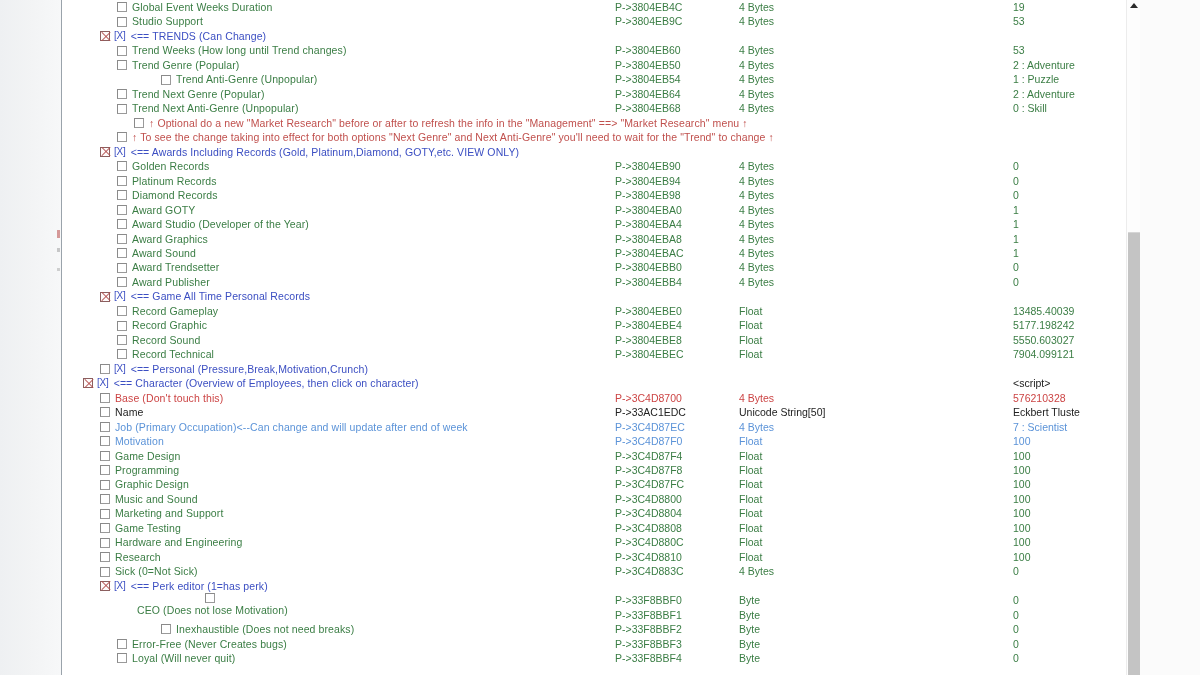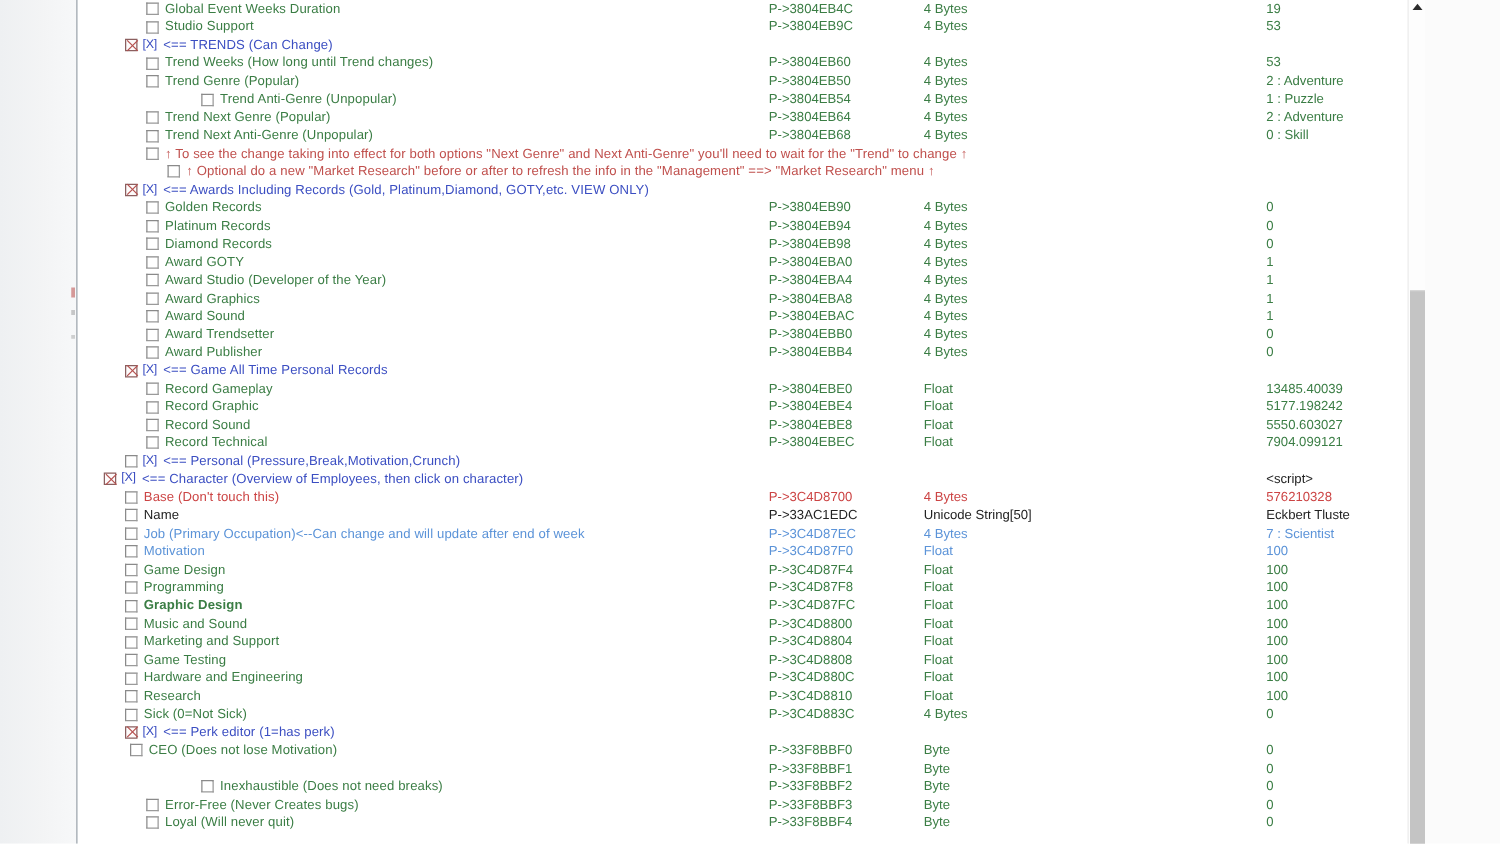--- a/index.html
+++ b/index.html
@@ -242,29 +242,29 @@
       <div class="row">
         <div class="cell-desc" style="left: 47px;">
           <span class="chk"></span>
           <span class="desc c-green">Trend Next Anti-Genre (Unpopular)</span>
         </div>
         <div class="cell-addr c-green">P-&gt;3804EB68</div>
         <div class="cell-type c-green">4 Bytes</div>
         <div class="cell-value c-green">0 : Skill</div>
       </div>
       <div class="row">
+        <div class="cell-desc" style="left: 64px;">
+          <span class="chk"></span>
+          <span class="desc c-note">↑ Optional do a new "Market Research" before or after to refresh the info in the "Management" ==&gt; "Market Research" menu ↑</span>
+        </div>
+      </div>
+      <div class="row">
         <div class="cell-desc" style="left: 47px;">
           <span class="chk"></span>
           <span class="desc c-note">↑ To see the change taking into effect for both options "Next Genre" and Next Anti-Genre" you'll need to wait for the "Trend" to change ↑</span>
-        </div>
-      </div>
-      <div class="row">
-        <div class="cell-desc" style="left: 64px;">
-          <span class="chk"></span>
-          <span class="desc c-note">↑ Optional do a new "Market Research" before or after to refresh the info in the "Management" ==&gt; "Market Research" menu ↑</span>
         </div>
       </div>
       <div class="row">
         <div class="cell-desc" style="left: 30px;">
           <span class="chk group"></span>
           <span class="tick">[X]</span>
           <span class="desc c-blue">&lt;== Awards Including Records (Gold, Platinum,Diamond, GOTY,etc. VIEW ONLY)</span>
         </div>
       </div>
       <div class="row">
@@ -454,21 +454,21 @@
       <div class="row">
         <div class="cell-desc" style="left: 30px;">
           <span class="chk"></span>
           <span class="desc c-green">Programming</span>
         </div>
         <div class="cell-addr c-green">P-&gt;3C4D87F8</div>
         <div class="cell-type c-green">Float</div>
         <div class="cell-value c-green">100</div>
       </div>
       <div class="row">
-        <div class="cell-desc" style="left: 30px; font-weight: bold;">
+        <div class="cell-desc" style="left: 30px;">
           <span class="chk"></span>
           <span class="desc c-green">Graphic Design</span>
         </div>
         <div class="cell-addr c-green">P-&gt;3C4D87FC</div>
         <div class="cell-type c-green">Float</div>
         <div class="cell-value c-green">100</div>
       </div>
       <div class="row">
         <div class="cell-desc" style="left: 30px;">
           <span class="chk"></span>
@@ -524,21 +524,21 @@
         <div class="cell-value c-green">0</div>
       </div>
       <div class="row">
         <div class="cell-desc" style="left: 30px;">
           <span class="chk group"></span>
           <span class="tick">[X]</span>
           <span class="desc c-blue">&lt;== Perk editor (1=has perk)</span>
         </div>
       </div>
       <div class="row">
-        <div class="cell-desc" style="left: 34px;">
+        <div class="cell-desc" style="left: 62px; flex-direction: column;">
           <span class="chk"></span>
           <span class="desc c-green">CEO (Does not lose Motivation)</span>
         </div>
         <div class="cell-addr c-green">P-&gt;33F8BBF0</div>
         <div class="cell-type c-green">Byte</div>
         <div class="cell-value c-green">0</div>
       </div>
       <div class="row">
         <div class="cell-addr c-green">P-&gt;33F8BBF1</div>
         <div class="cell-type c-green">Byte</div>

